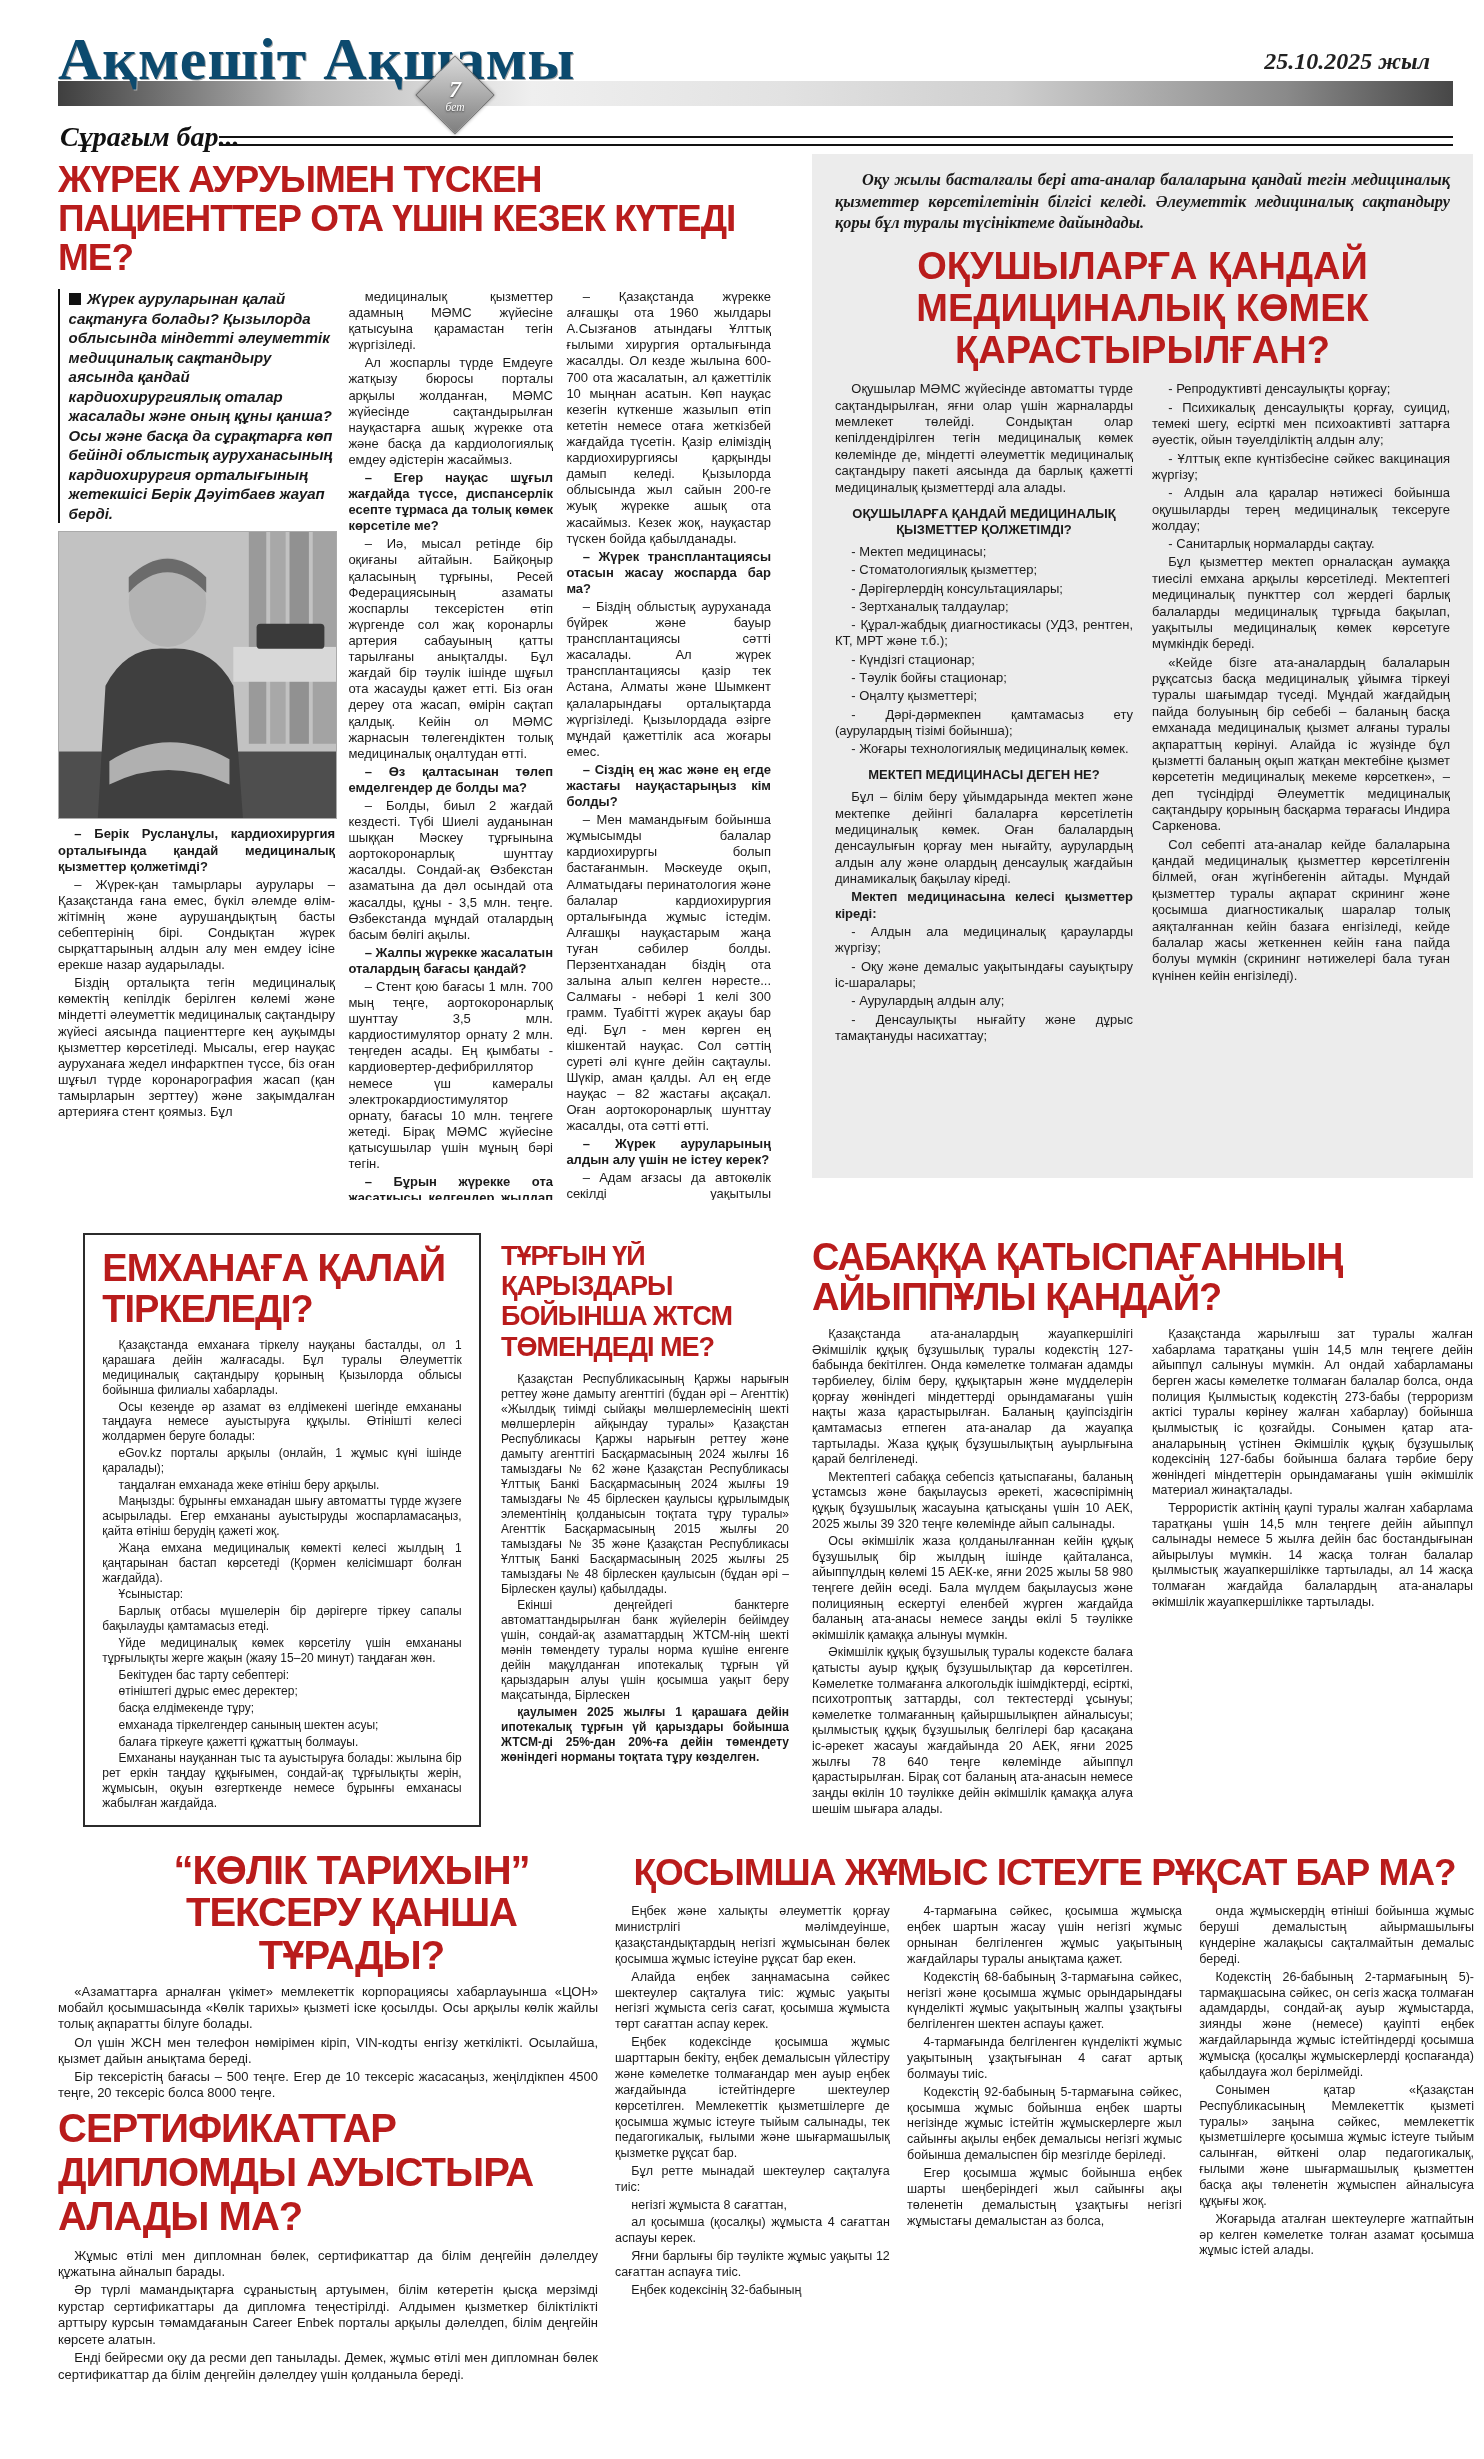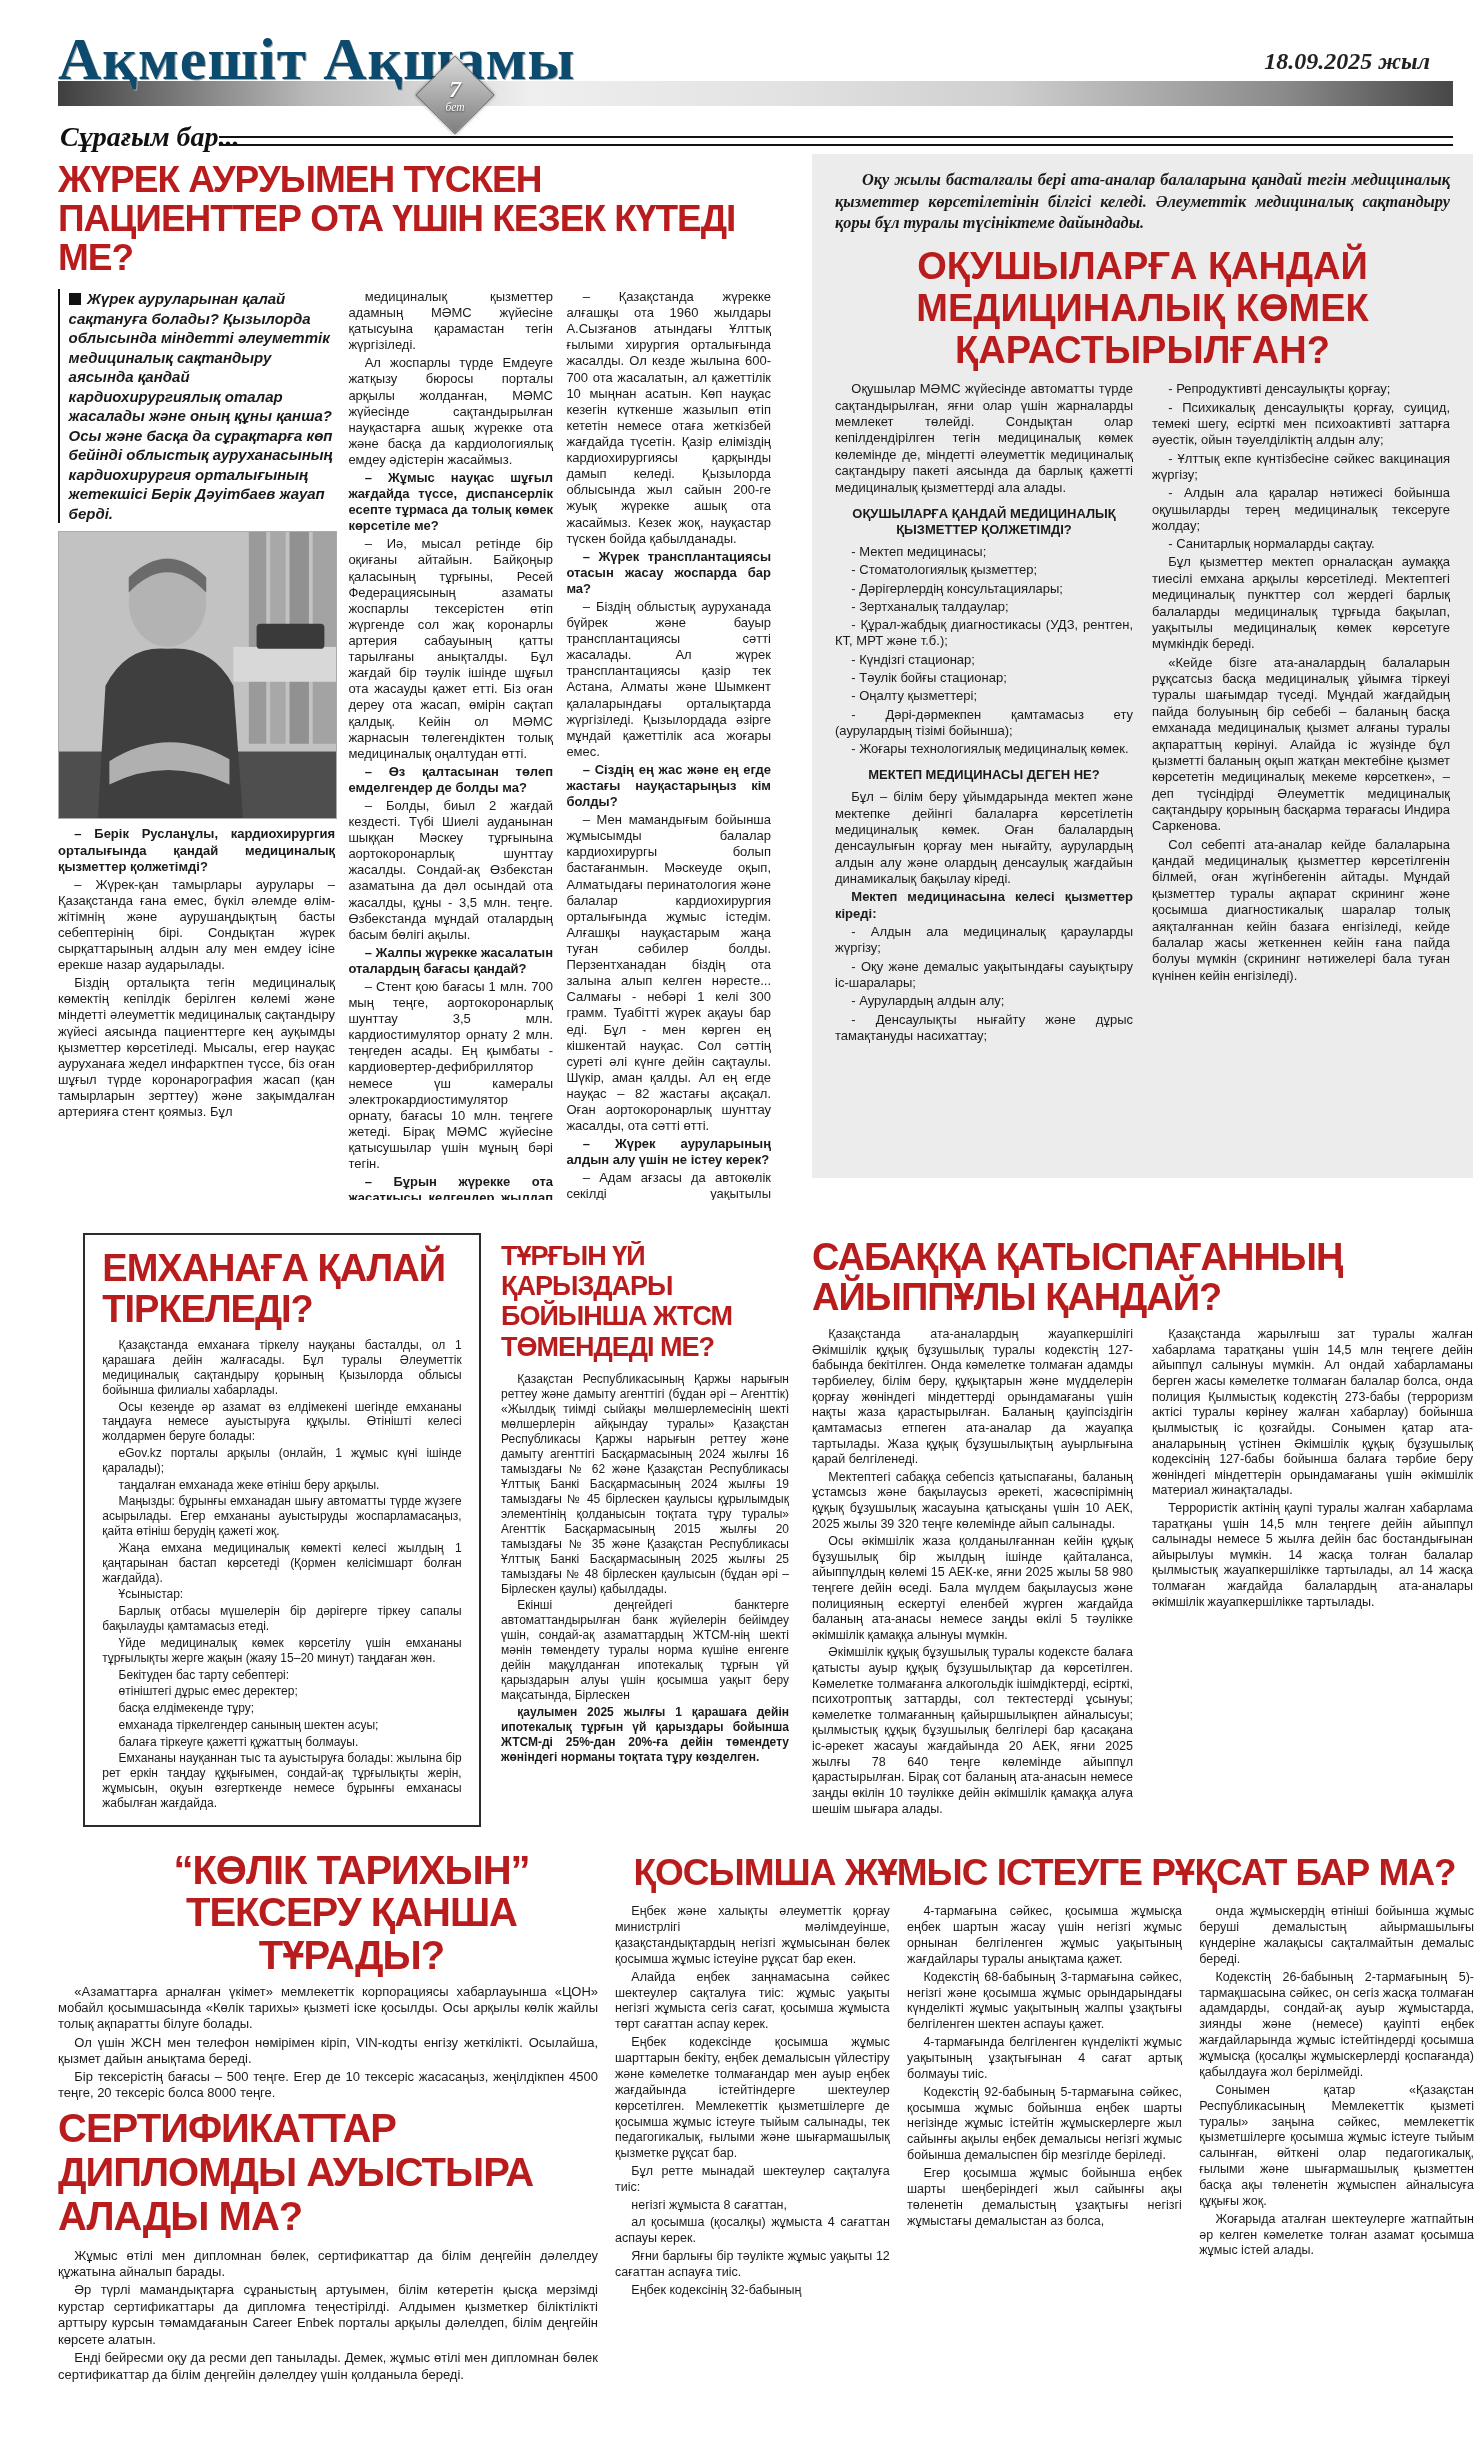--- a/index.html
+++ b/index.html
@@ -78,21 +78,21 @@
   #article-job .headline{font-size:37px;line-height:1.05;text-align:center;letter-spacing:-1px;}
   #article-job .cols{display:flex;gap:17.3px;margin-top:11.5px;font-size:12.5px;line-height:1.27;}
   #article-job .col{flex:1;}
 </style>
 </head>
 <body>
 
 <div id="page">
 
   <div class="masthead-title">Ақмешіт Ақшамы</div>
-  <div class="issue-date">18.09.2025 жыл</div>
+  <div class="issue-date">25.10.2025 жыл</div>
   <div class="masthead-bar"></div>
   <div class="page-badge">
     <div class="page-badge-inner">
       <span class="page-badge-num">7</span>
       <span class="page-badge-word">бет</span>
     </div>
   </div>
   <div class="kicker">Сұрағым бар...</div>
   <div class="kicker-rule"></div>
 
@@ -120,21 +120,21 @@
         <div>
             <p class="bold">– Берік Русланұлы, кардиохирургия орталығында қандай медициналық қызметтер қолжетімді?</p>
             <p>– Жүрек-қан тамырлары аурулары – Қазақстанда ғана емес, бүкіл әлемде өлім-жітімнің және аурушаңдықтың басты себептерінің бірі. Сондықтан жүрек сырқаттарының алдын алу мен емдеу ісіне ерекше назар аударылады.</p>
             <p>Біздің орталықта тегін медициналық көмектің кепілдік берілген көлемі және міндетті әлеуметтік медициналық сақтандыру жүйесі аясында пациенттерге кең ауқымды қызметтер көрсетіледі. Мысалы, егер науқас ауруханаға жедел инфарктпен түссе, біз оған шұғыл түрде коронарография жасап (қан тамырларын зерттеу) және зақымдалған артерияға стент қоямыз. Бұл</p>
           </div>
       </div>
       <div class="c2">
         <div>
             <p>медициналық қызметтер адамның МӘМС жүйесіне қатысуына қарамастан тегін жүргізіледі.</p>
             <p>Ал жоспарлы түрде Емдеуге жатқызу бюросы порталы арқылы жолданған, МӘМС жүйесінде сақтандырылған науқастарға ашық жүрекке ота және басқа да кардиологиялық емдеу әдістерін жасаймыз.</p>
-            <p class="bold">– Жұмыс науқас шұғыл жағдайда түссе, диспансерлік есепте тұрмаса да толық көмек көрсетіле ме?</p>
+            <p class="bold">– Егер науқас шұғыл жағдайда түссе, диспансерлік есепте тұрмаса да толық көмек көрсетіле ме?</p>
             <p>– Иә, мысал ретінде бір оқиғаны айтайын. Байқоңыр қаласының тұрғыны, Ресей Федерациясының азаматы жоспарлы тексерістен өтіп жүргенде сол жақ коронарлы артерия сабауының қатты тарылғаны анықталды. Бұл жағдай бір тәулік ішінде шұғыл ота жасауды қажет етті. Біз оған дереу ота жасап, өмірін сақтап қалдық. Кейін ол МӘМС жарнасын төлегендіктен толық медициналық оңалтудан өтті.</p>
             <p class="bold">– Өз қалтасынан төлеп емделгендер де болды ма?</p>
             <p>– Болды, биыл 2 жағдай кездесті. Түбі Шиелі ауданынан шыққан Мәскеу тұрғынына аортокоронарлық шунттау жасалды. Сондай-ақ Өзбекстан азаматына да дәл осындай ота жасалды, құны - 3,5 млн. теңге. Өзбекстанда мұндай оталардың басым бөлігі ақылы.</p>
             <p class="bold">– Жалпы жүрекке жасалатын оталардың бағасы қандай?</p>
             <p>– Стент қою бағасы 1 млн. 700 мың теңге, аортокоронарлық шунттау 3,5 млн. кардиостимулятор орнату 2 млн. теңгеден асады. Ең қымбаты - кардиовертер-дефибриллятор немесе үш камералы электрокардиостимулятор орнату, бағасы 10 млн. теңгеге жетеді. Бірақ МӘМС жүйесіне қатысушылар үшін мұның бәрі тегін.</p>
             <p class="bold">– Бұрын жүрекке ота жасатқысы келгендер жылдап кезек күтіп жүретін еді. Қазір бұл жағдай қалай?</p>
           </div>
       </div>
       <div class="c3">
         <div>

